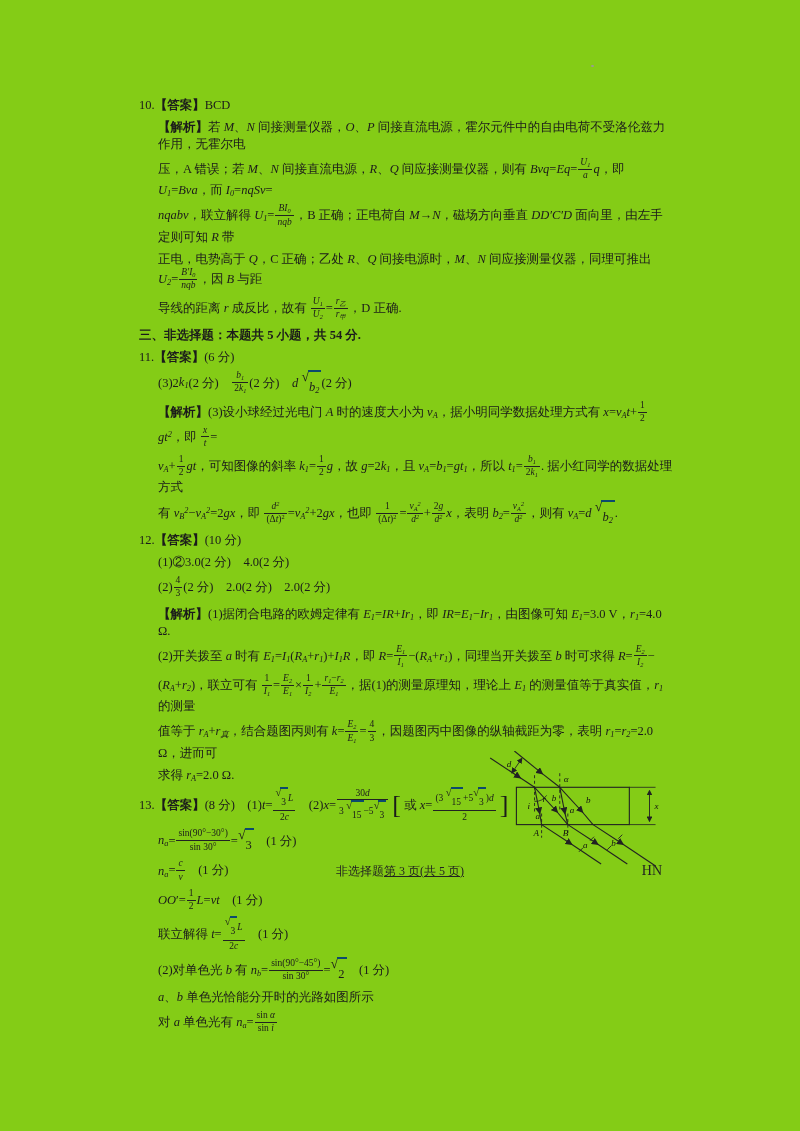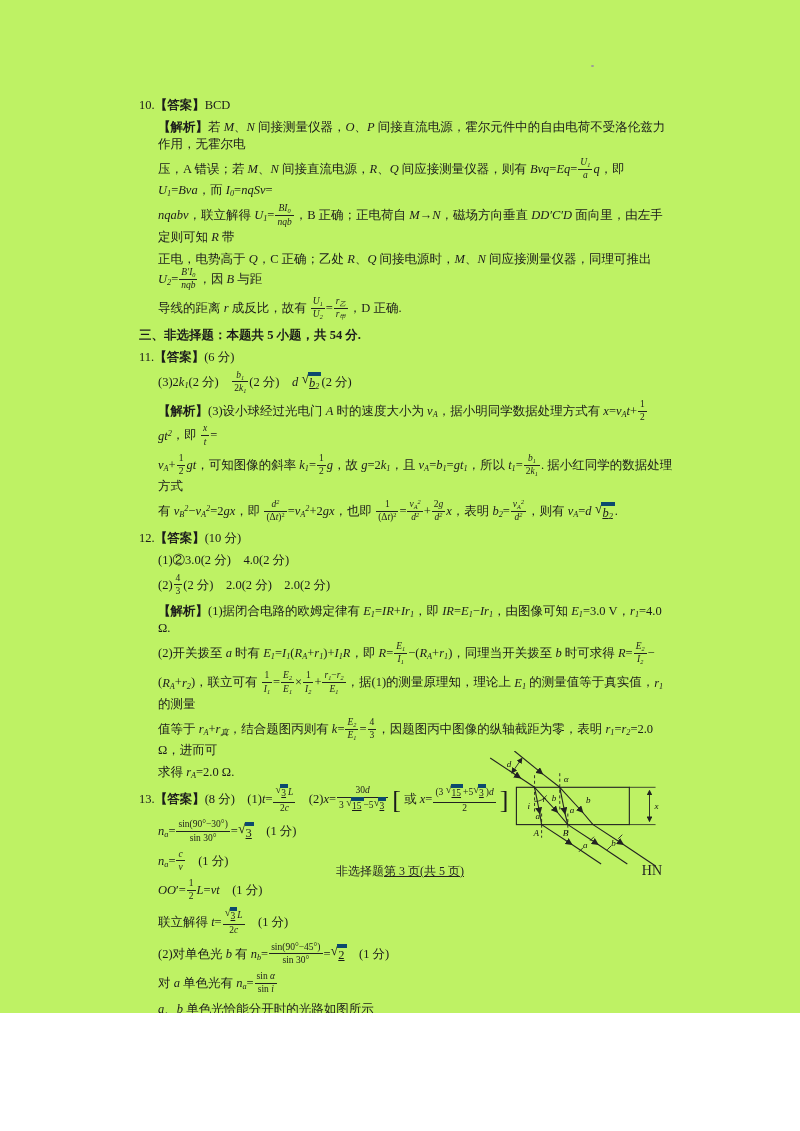--- a/index.html
+++ b/index.html
@@ -1,32 +1,32 @@
 <!DOCTYPE html>
 <html><head>
 <meta charset="utf-8">
 <style>
   html,body{margin:0;padding:0;background:#fff;}
-  .page{position:relative;width:800px;height:1013px;background:#bef264;overflow:hidden;
+  .page{position:relative;width:800px;height:1131px;background:#84cc16;overflow:hidden;
         font-family:"Liberation Serif","DejaVu Serif",serif;color:#1b1b1b;}
   .content{position:absolute;left:158px;top:97px;width:516px;font-size:12.5px;}
   .line{margin-bottom:5px;line-height:17px;}
   .out{margin-left:-19px;}
   .bd{font-weight:700;}
   .v{font-style:italic;}
   .rm{font-style:normal;}
   sub{font-size:0.66em;line-height:0;vertical-align:-0.28em;}
   sup{font-size:0.66em;line-height:0;vertical-align:0.45em;}
   .fr{display:inline-flex;flex-direction:column;text-align:center;vertical-align:middle;
       font-size:9.5px;line-height:1.18;margin:0 1px;position:relative;top:-1px;}
   .fn{padding:0 2px 0.5px 2px;border-bottom:1px solid #222;}
   .fd{padding:0.5px 2px 0 2px;}
   .sq{display:inline-flex;align-items:flex-start;vertical-align:middle;position:relative;top:-1px;}
   .rd{line-height:1.05;font-size:1.12em;margin-right:-1px;}
-  .rb{border-top:4px solid #0c4a6e;padding:0 2px 0 1px;line-height:1.25;text-decoration:underline;}
+  .rb{border-top:2px solid #0c4a6e;padding:8px 2px 0 1px;line-height:1.25;}
   .bk{font-size:26px;line-height:0;vertical-align:middle;position:relative;top:-1px;font-weight:400;}
   .diagram{position:absolute;left:486px;top:751px;width:206px;height:121px;}
   .footer{position:absolute;top:863px;left:0;width:800px;text-align:center;font-size:12px;color:#222;}
   .footer .pgap{text-decoration:underline;}
   .code{position:absolute;top:863px;right:138px;font-size:14px;color:#222;}
   .speck{position:absolute;left:591px;top:65px;width:3px;height:2px;background:#9a9a9a;border-radius:50%;}
   svg text{font-family:"Liberation Serif","DejaVu Serif",serif;font-size:9px;font-style:italic;fill:#111;}
 </style>
 </head>
 <body>
@@ -184,25 +184,25 @@
             </span><span class="v">L</span></span>
           <span class="fd">2<span class="v">c</span></span>
         </span>　(1 分)</div>
       <div class="line">(2)对单色光 <span class="v">b</span> 有 <span class="v">n<sub>b</sub></span>=<span class="fr">
           <span class="fn">sin(90°−45°)</span>
           <span class="fd">sin 30°</span>
         </span>=<span class="sq">
           <span class="rd">√</span>
           <span class="rb">2</span>
         </span>　(1 分)</div>
+      <div class="line"><span class="v">a</span>、<span class="v">b</span> 单色光恰能分开时的光路如图所示</div>
       <div class="line">对 <span class="v">a</span> 单色光有 <span class="v">n<sub>a</sub></span>=<span class="fr">
           <span class="fn">sin <span class="v">α</span></span>
           <span class="fd">sin <span class="v">i</span></span>
         </span></div>
-      <div class="line"><span class="v">a</span>、<span class="v">b</span> 单色光恰能分开时的光路如图所示</div>
     </div>
 
   <div class="diagram">
     <svg width="206" height="121" viewBox="0 0 200 120">
       <defs>
         <marker id="ah" viewBox="0 0 10 10" refX="7" refY="5" markerWidth="6.5" markerHeight="6.5" orient="auto-start-reverse">
           <path d="M0 0 L10 5 L0 10 z" fill="#222"></path>
         </marker>
       </defs>
       <g stroke="#222" stroke-width="1.1" fill="none">

